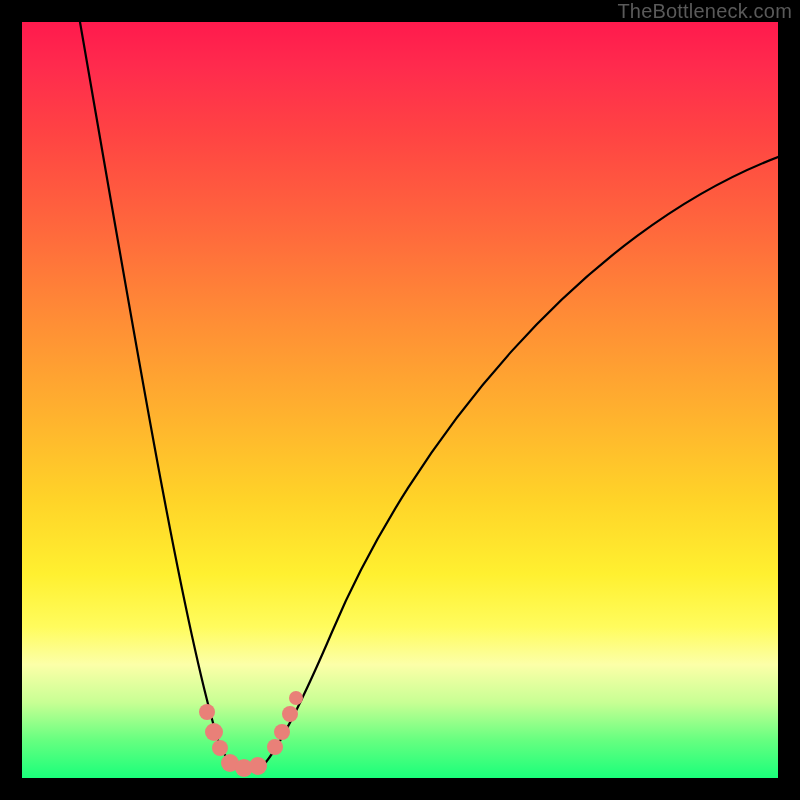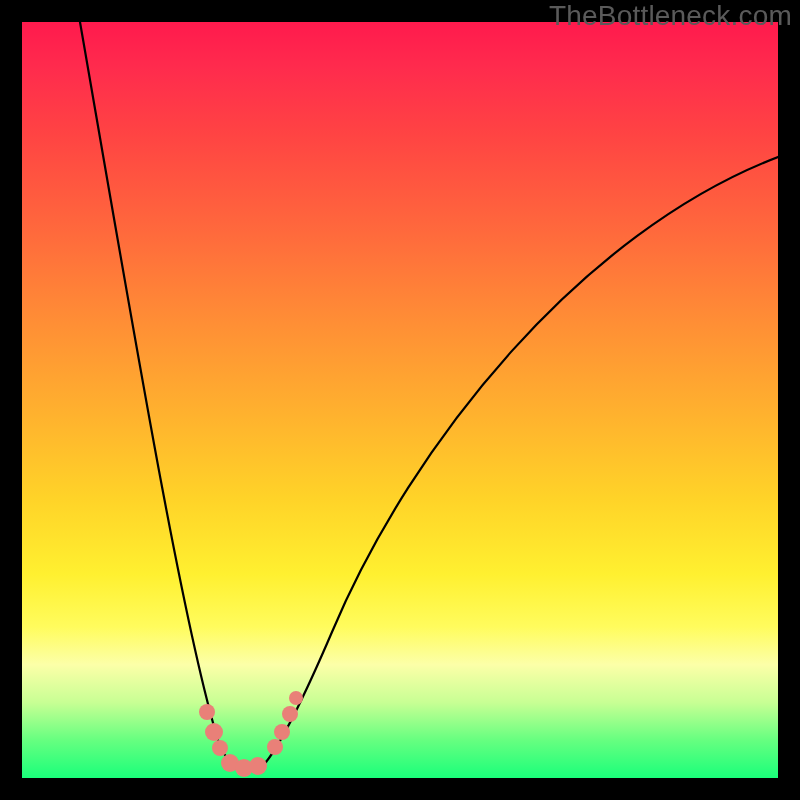--- a/index.html
+++ b/index.html
@@ -39,21 +39,21 @@
       #c8ff94 90%,
       #66ff80 95%,
       #1aff7a 100%
     );
   }
   .watermark {
     position: absolute;
     top: 0px;
     right: 8px;
     font-family: Arial, Helvetica, sans-serif;
-    font-size: 28px;
+    font-size: 20px;
     font-weight: 500;
     color: #5a5a5a;
     letter-spacing: 0.2px;
     user-select: none;
   }
   .curve-svg {
     position: absolute;
     top: 22px;
     left: 22px;
     width: 756px;

